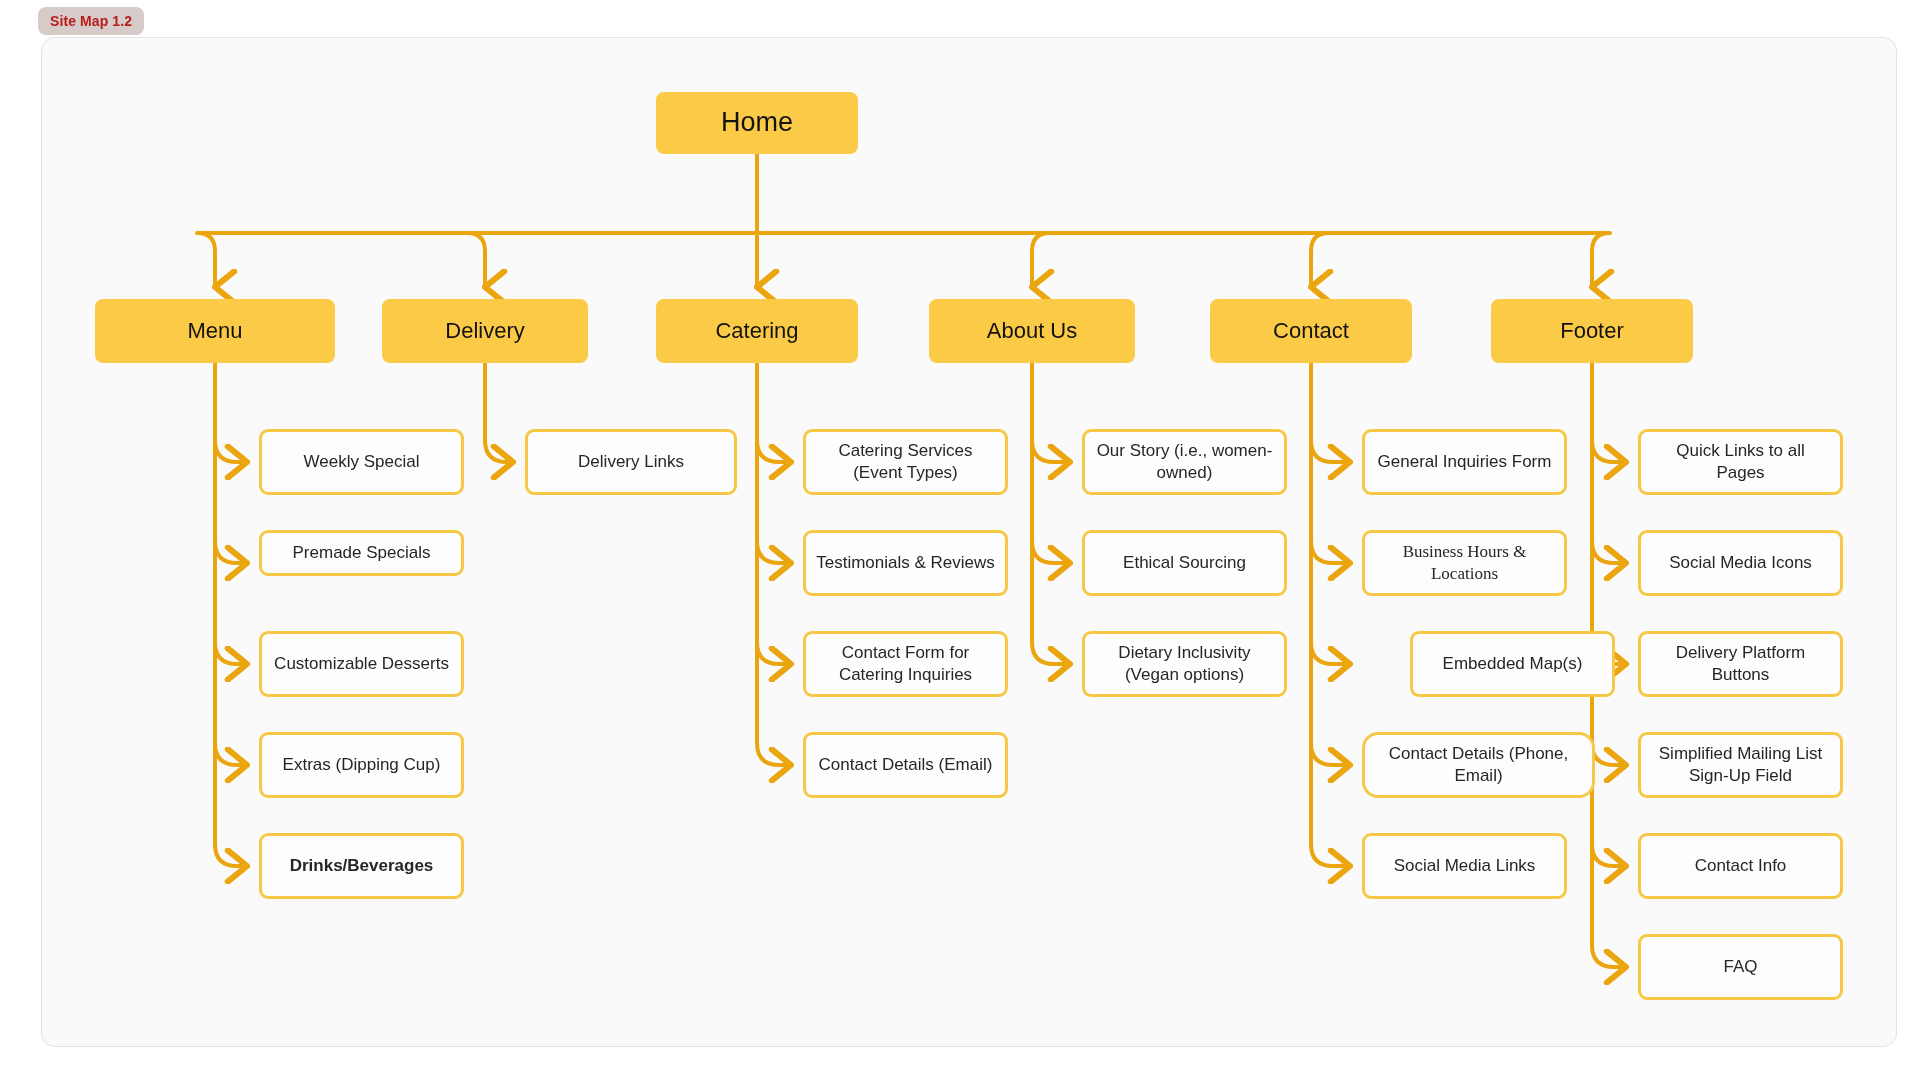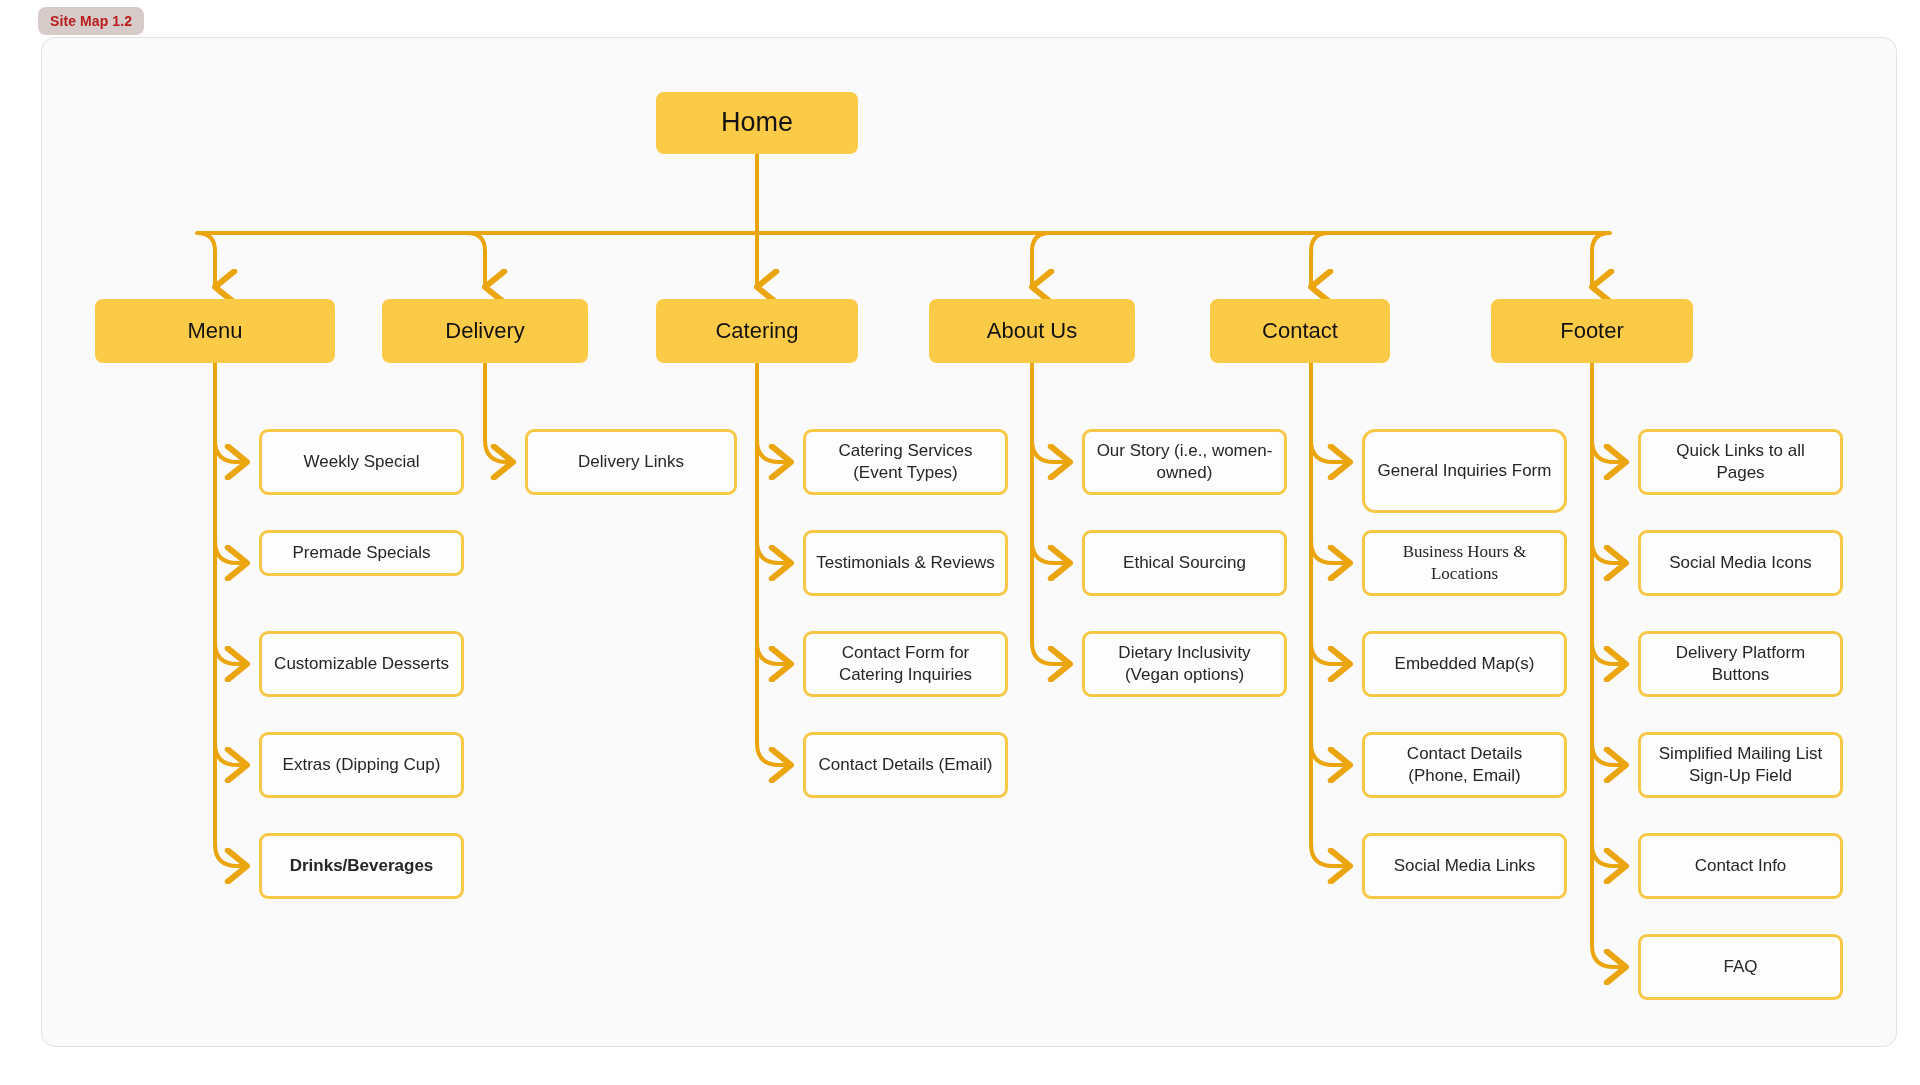--- a/index.html
+++ b/index.html
@@ -166,21 +166,21 @@
       </div>
       <div class="node node-section" style="left: 382px; top: 299px; width: 206px; height: 64px;">
         <span>Delivery</span>
       </div>
       <div class="node node-section" style="left: 656px; top: 299px; width: 202px; height: 64px;">
         <span>Catering</span>
       </div>
       <div class="node node-section" style="left: 929px; top: 299px; width: 206px; height: 64px;">
         <span>About Us</span>
       </div>
-      <div class="node node-section" style="left: 1210px; top: 299px; width: 180px; height: 64px;">
+      <div class="node node-section" style="left: 1210px; top: 299px; width: 202px; height: 64px;">
         <span>Contact</span>
       </div>
       <div class="node node-section" style="left: 1491px; top: 299px; width: 202px; height: 64px;">
         <span>Footer</span>
       </div>
       <div class="node node-leaf" style="left: 259px; top: 429px; width: 205px; height: 66px;">
         <span>Weekly Special</span>
       </div>
       <div class="node node-leaf" style="left: 259px; top: 530px; width: 205px; height: 46px;">
         <span>Premade Specials</span>
@@ -211,30 +211,30 @@
       </div>
       <div class="node node-leaf" style="left: 1082px; top: 429px; width: 205px; height: 66px;">
         <span>Our Story (i.e., women-owned)</span>
       </div>
       <div class="node node-leaf" style="left: 1082px; top: 530px; width: 205px; height: 66px;">
         <span>Ethical Sourcing</span>
       </div>
       <div class="node node-leaf" style="left: 1082px; top: 631px; width: 205px; height: 66px;">
         <span>Dietary Inclusivity (Vegan options)</span>
       </div>
-      <div class="node node-leaf" style="left: 1362px; top: 429px; width: 205px; height: 84px; border-radius: 13px;">
+      <div class="node node-leaf" style="left: 1362px; top: 429px; width: 205px; height: 66px;">
         <span>General Inquiries Form</span>
       </div>
       <div class="node node-leaf" style="left: 1362px; top: 530px; width: 205px; height: 66px; font-family: Liberation Serif, serif;">
         <span>Business Hours &amp; Locations</span>
       </div>
-      <div class="node node-leaf" style="left: 1362px; top: 631px; width: 205px; height: 66px;">
+      <div class="node node-leaf" style="left: 1410px; top: 631px; width: 205px; height: 66px;">
         <span>Embedded Map(s)</span>
       </div>
-      <div class="node node-leaf" style="left: 1362px; top: 732px; width: 205px; height: 66px;">
+      <div class="node node-leaf" style="left: 1362px; top: 732px; width: 233px; height: 66px; border-radius: 16px;">
         <span>Contact Details (Phone, Email)</span>
       </div>
       <div class="node node-leaf" style="left: 1362px; top: 833px; width: 205px; height: 66px;">
         <span>Social Media Links</span>
       </div>
       <div class="node node-leaf" style="left: 1638px; top: 429px; width: 205px; height: 66px;">
         <span>Quick Links to all Pages</span>
       </div>
       <div class="node node-leaf" style="left: 1638px; top: 530px; width: 205px; height: 66px;">
         <span>Social Media Icons</span>

